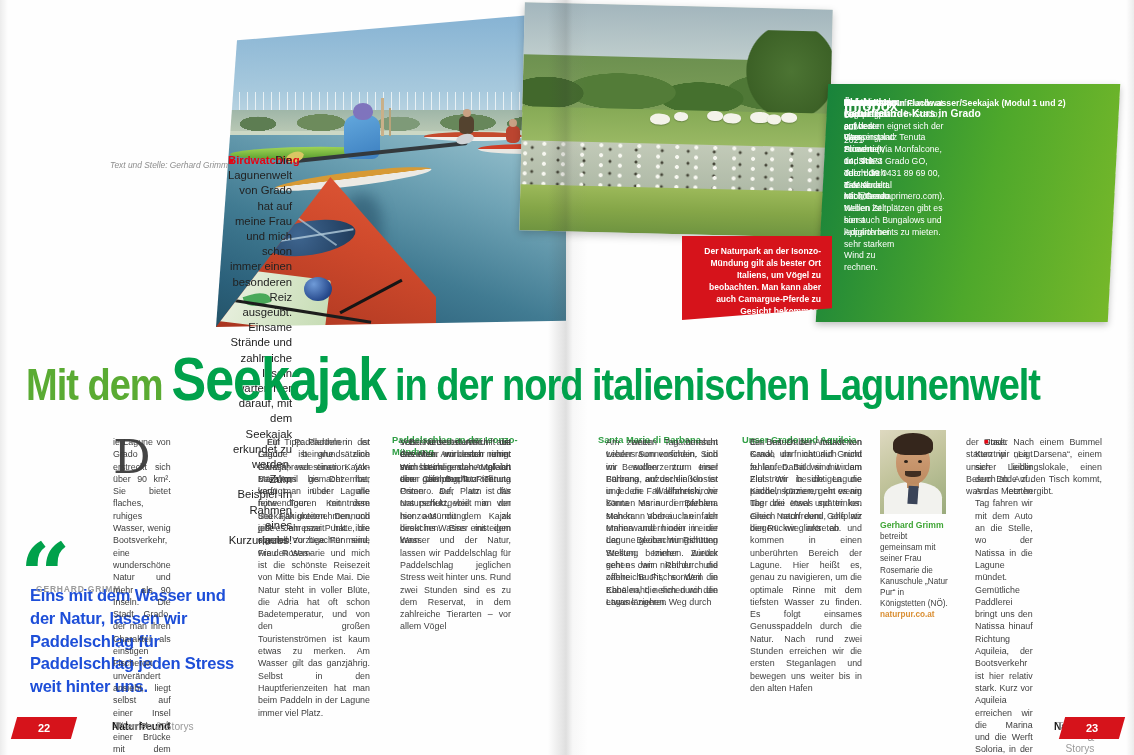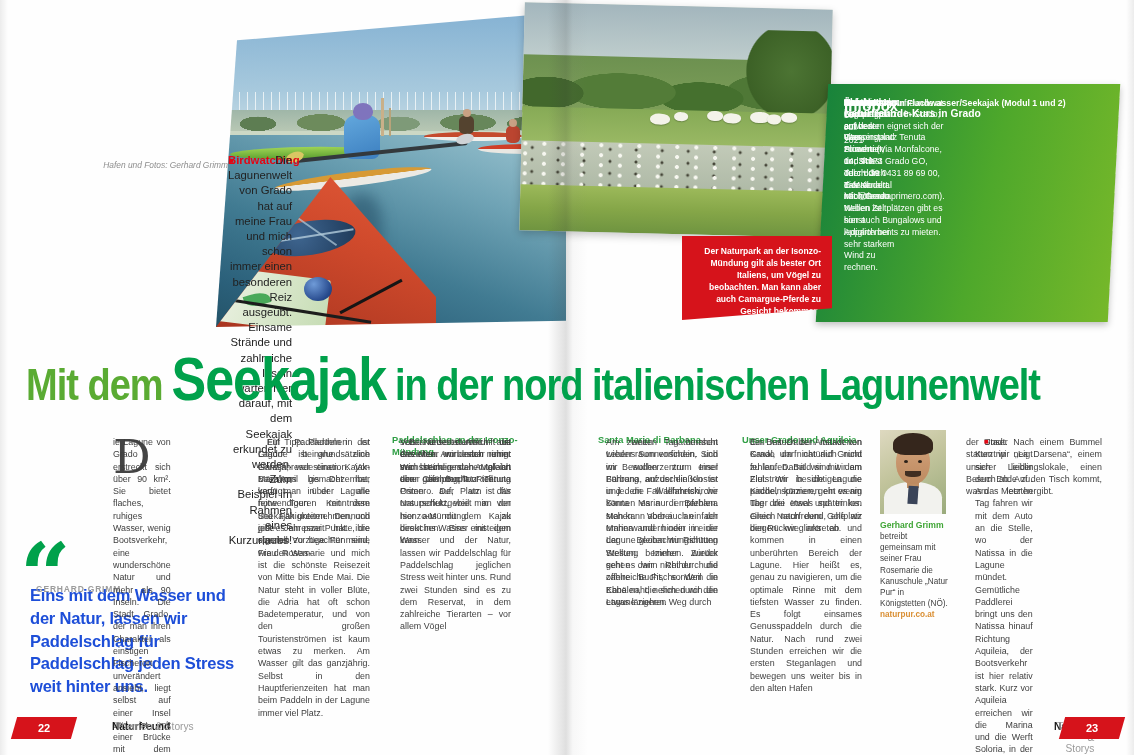--- a/index.html
+++ b/index.html
@@ -268,21 +268,21 @@
   <div id="gutter"></div>
   <div id="edge-l"></div>
   <div id="edge-r"></div>
 
   <section id="intro">
     <p id="intro-text">
       <span class="intro-label">Birdwatching</span>
       <span class="intro-bullet">■</span>
       <span>Die Lagunenwelt von Grado hat auf meine Frau und mich schon immer einen besonderen Reiz ausgeübt. Einsame Strände und zahlreiche Inseln warten hier darauf, mit dem Seekajak erkundet zu werden. Zum Beispiel im Rahmen eines Kurzurlaubs!</span>
     </p>
-    <p id="intro-credit">Hafen und Fotos: Gerhard Grimm</p>
+    <p id="intro-credit">Text und Stelle: Gerhard Grimm</p>
   </section>
 
   <h1 id="headline">
     <span class="h-a">Mit dem</span>
     <span class="h-b">Seekajak</span>
     <span class="h-a h-c">in der nord italienischen Lagunenwelt</span>
   </h1>
 
   <div id="quote-mark">“</div>
   <blockquote id="pull-quote">

